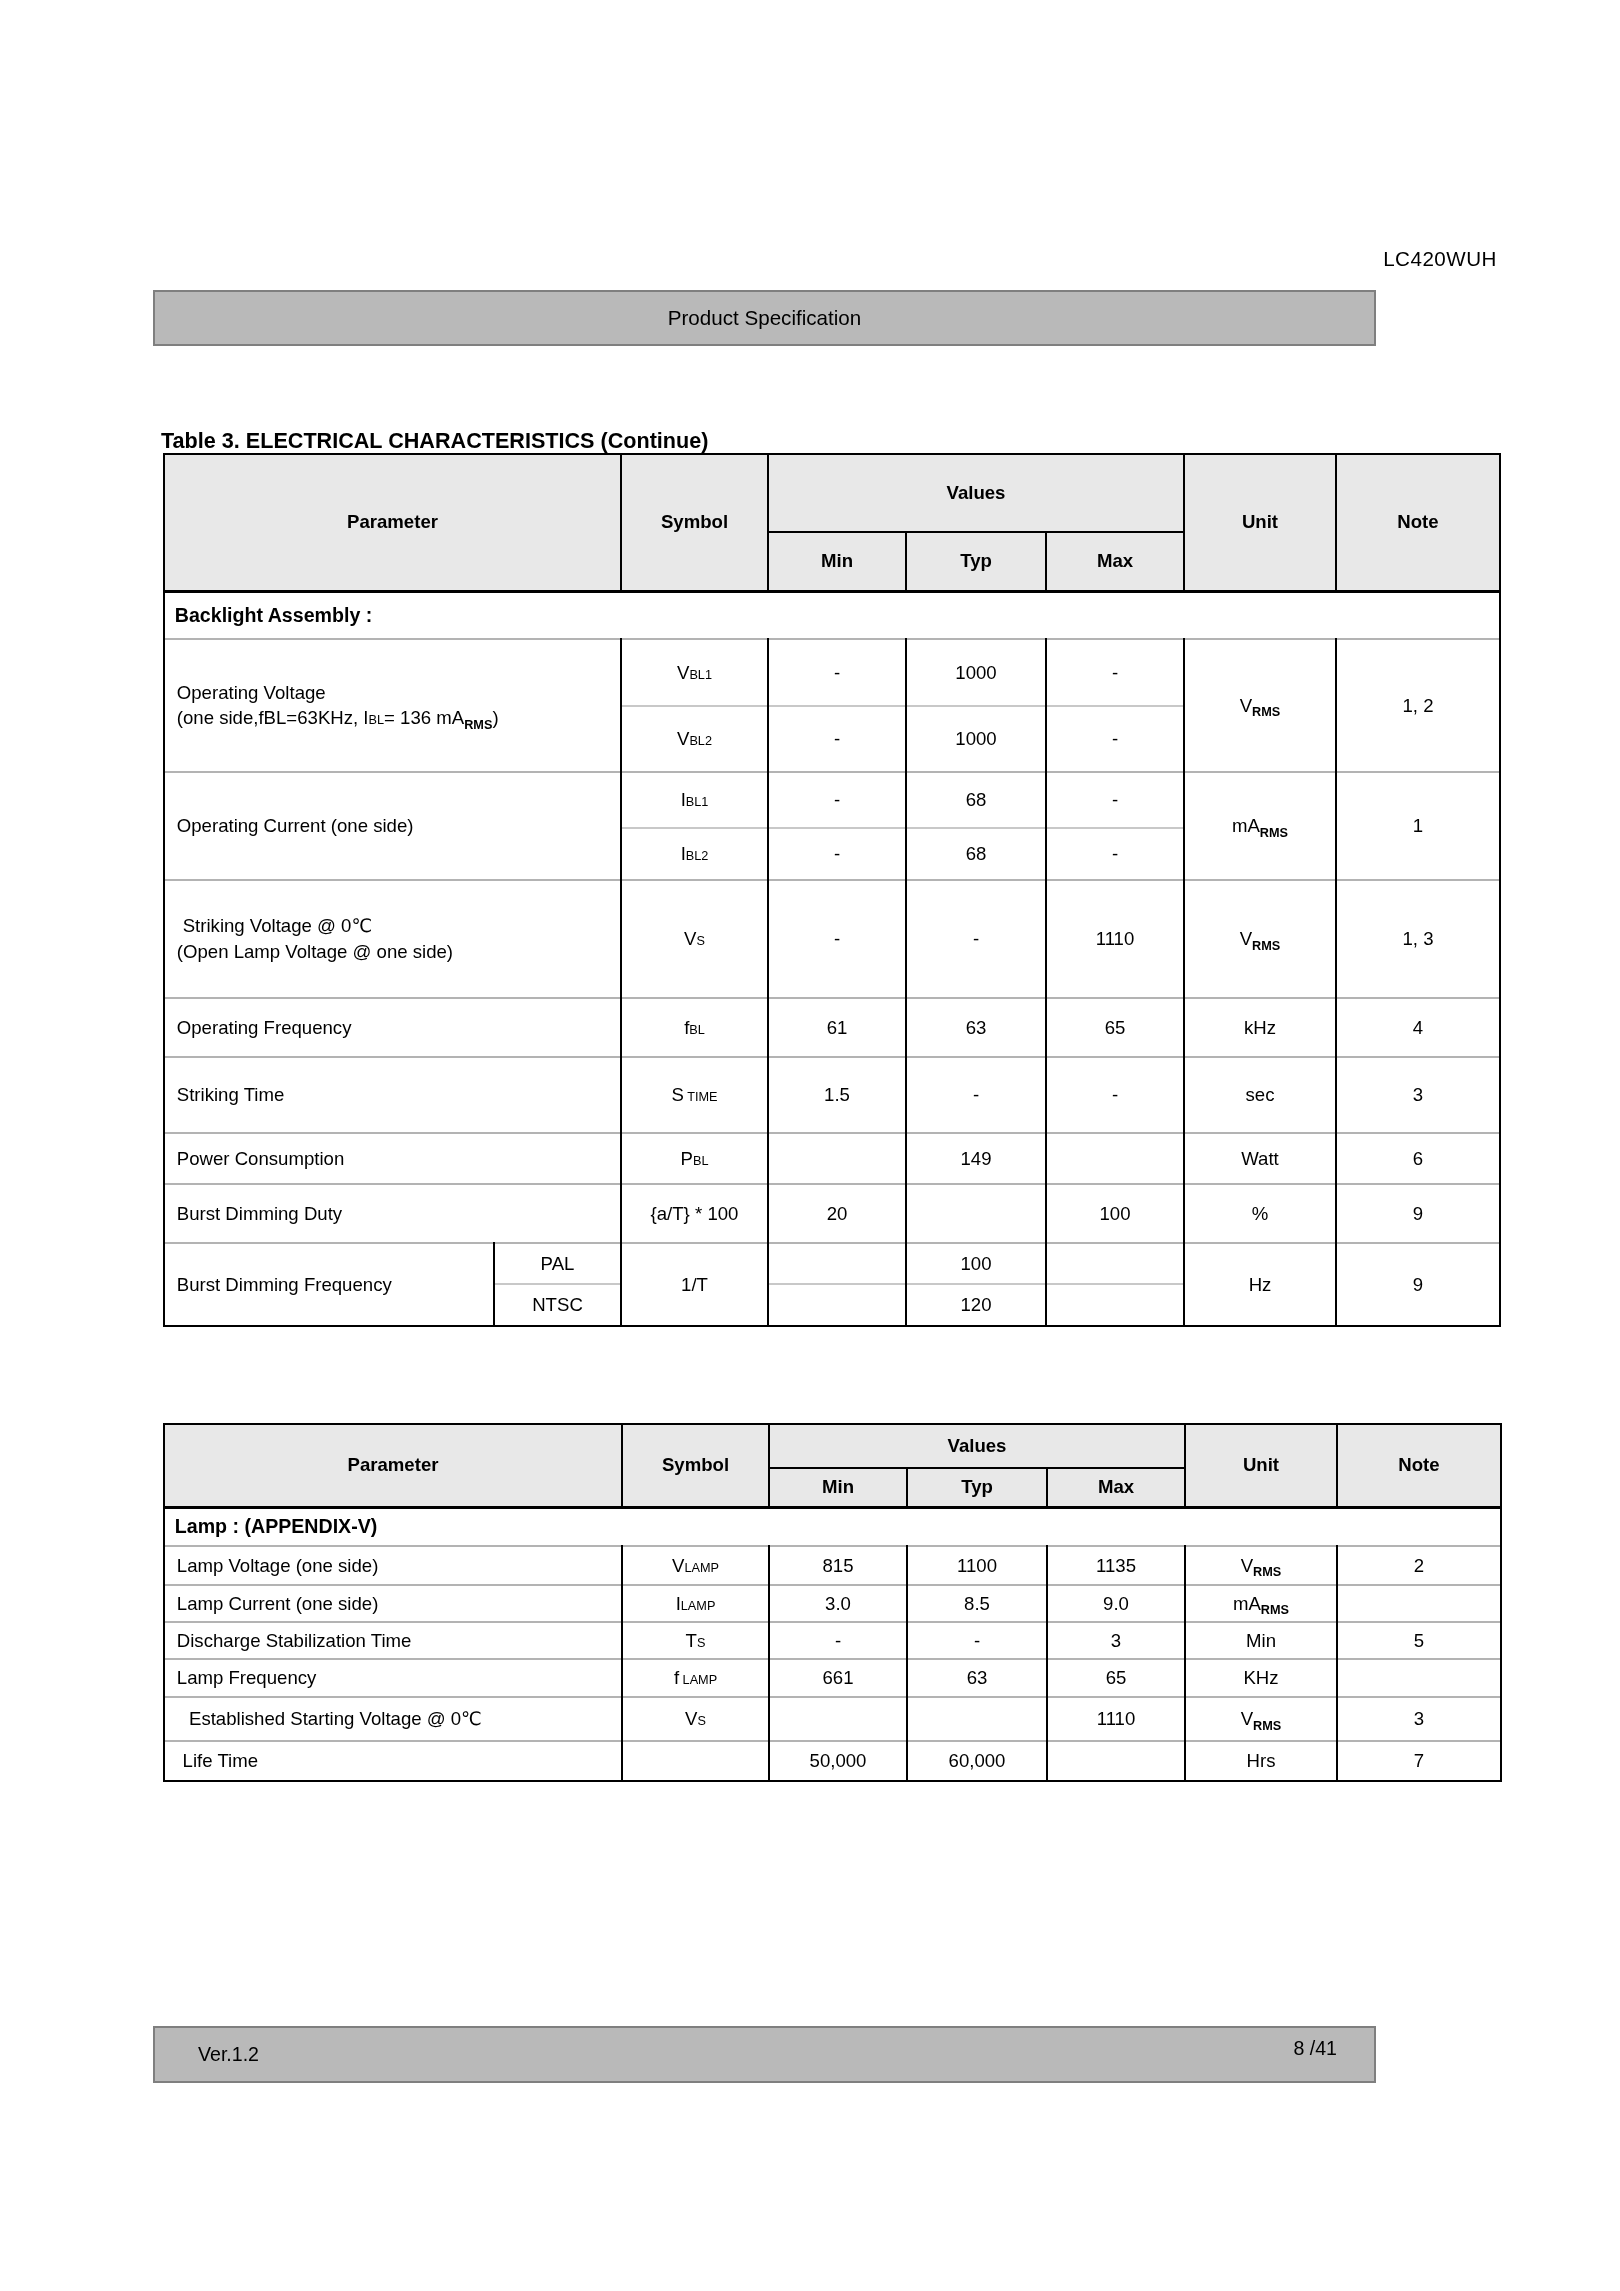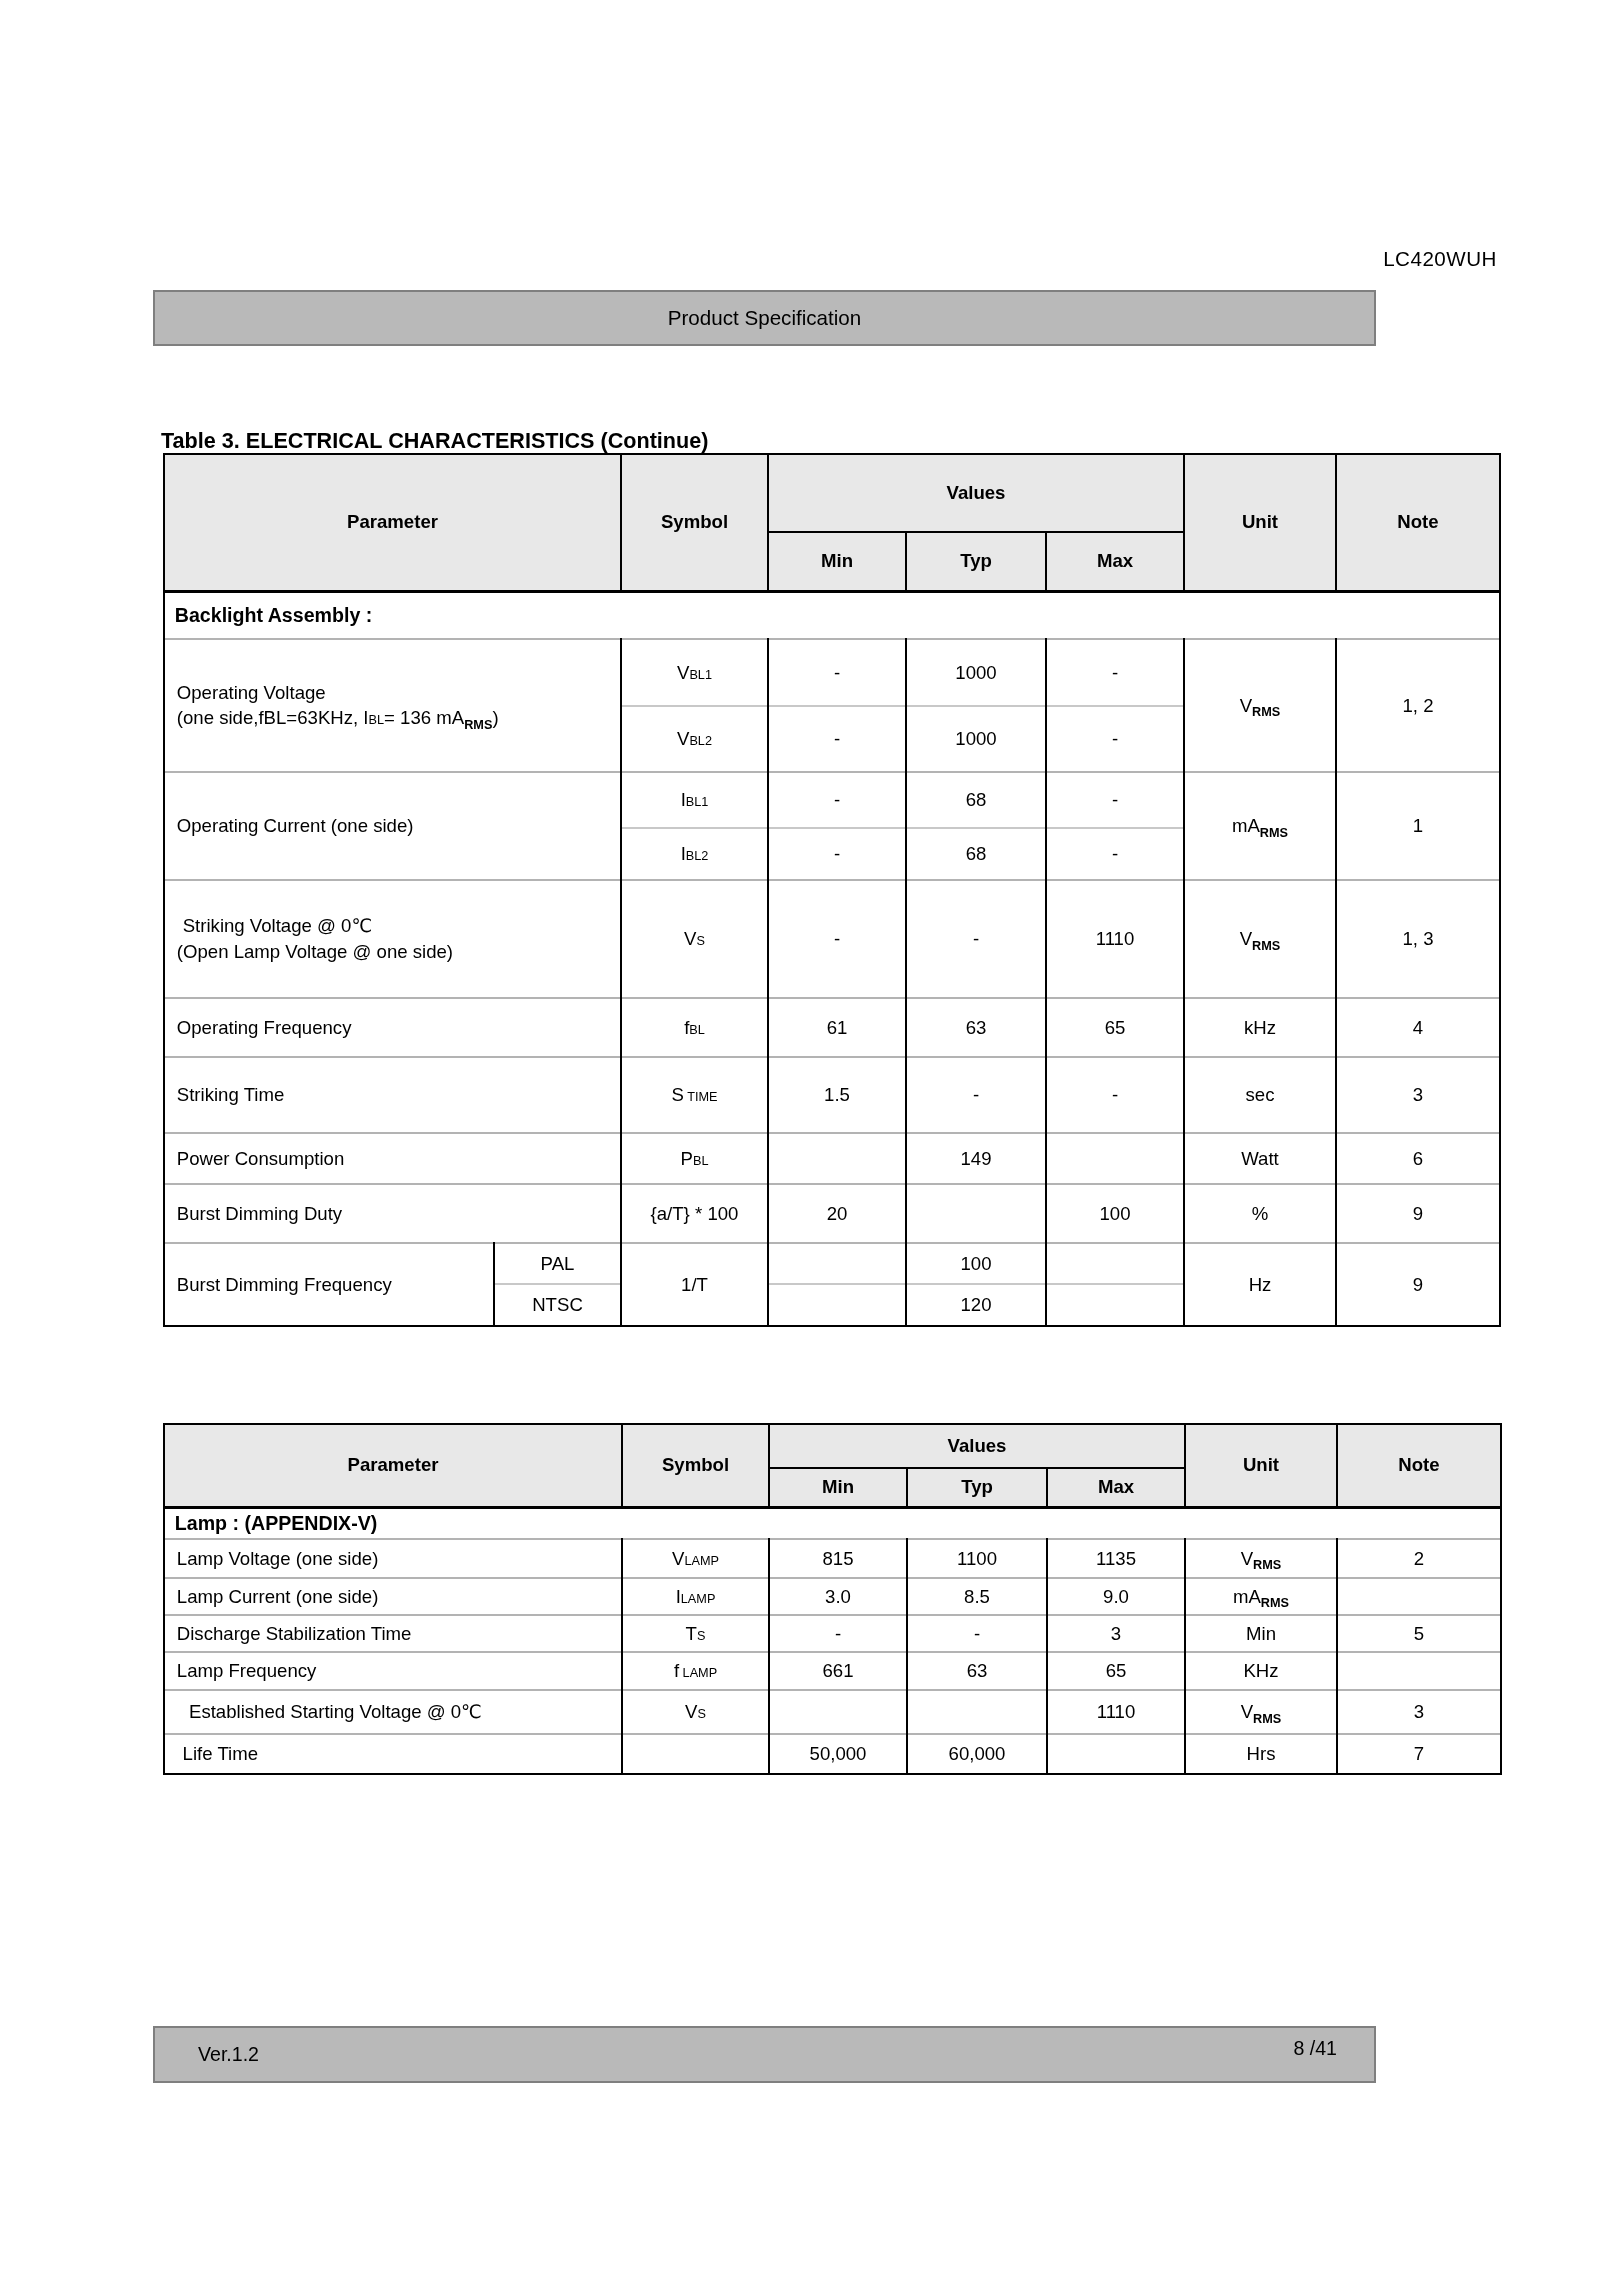--- a/index.html
+++ b/index.html
@@ -222,21 +222,21 @@
     <th rowspan="2" class="hdrb">Symbol</th>
     <th colspan="3" class="vals">Values</th>
     <th rowspan="2" class="hdrb">Unit</th>
     <th rowspan="2" class="hdrb">Note</th>
   </tr>
   <tr style="height:39px">
     <th class="hdrb">Min</th>
     <th class="hdrb">Typ</th>
     <th class="hdrb">Max</th>
   </tr>
-  <tr style="height:32px">
+  <tr style="height:39px">
     <td colspan="7" class="sect">Lamp : (APPENDIX-V)</td>
   </tr>
 
   <tr style="height:39px">
     <td class="p gt">Lamp Voltage (one side)</td>
     <td class="c gt"><span>V</span><span class="sm">LAMP</span></td>
     <td class="c gt">815</td>
     <td class="c gt">1100</td>
     <td class="c gt">1135</td>
     <td class="c gt"><span>V</span><span class="sub">RMS</span></td>

